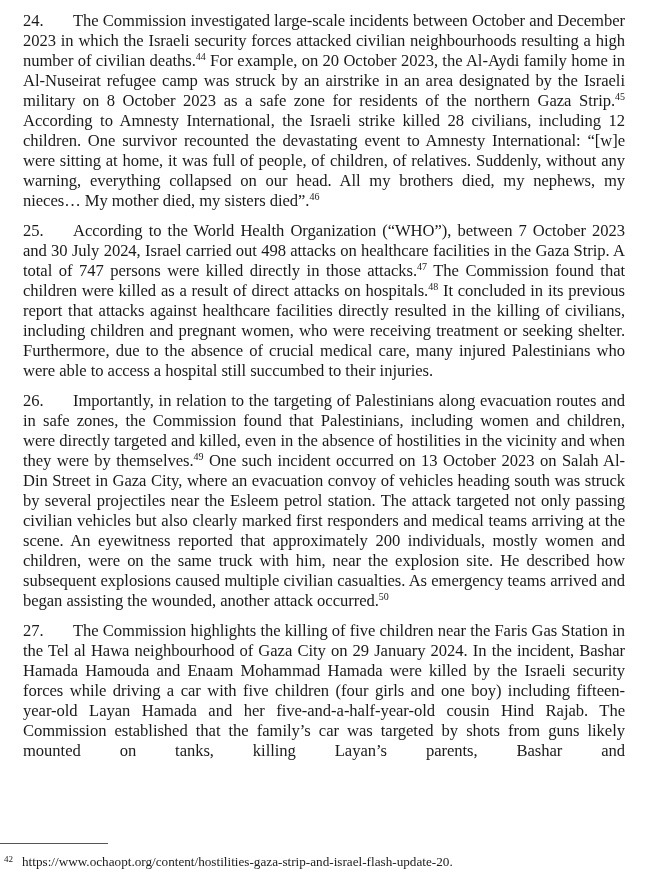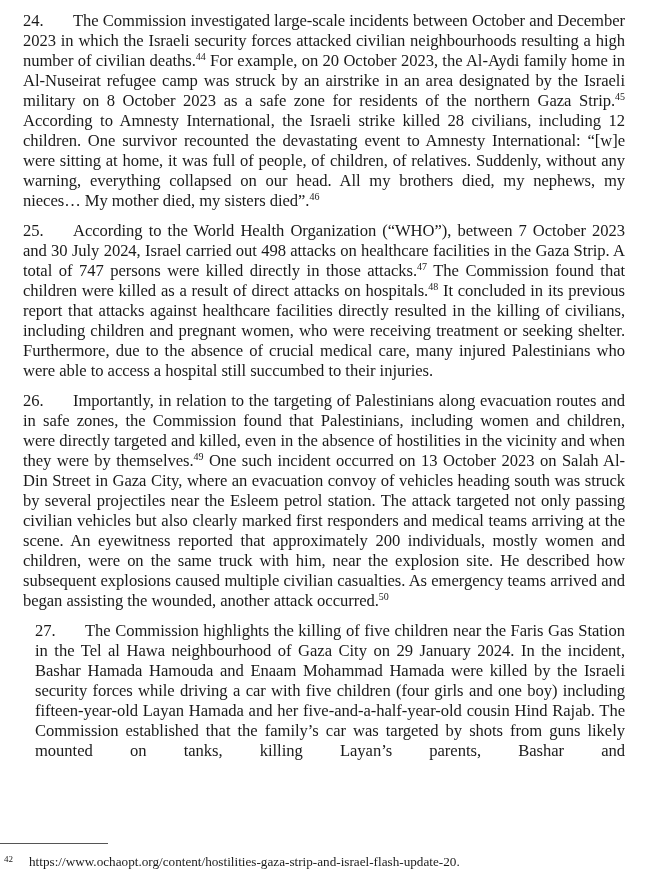--- a/index.html
+++ b/index.html
@@ -18,40 +18,40 @@
   .para .num { display: inline-block; width: 50px; }
   sup { font-size: 10px; line-height: 0; vertical-align: 6px; }
   .fn-rule {
     position: absolute; left: 0; top: 843px; width: 108px; height: 0;
     border-top: 1px solid #555;
   }
   .footnote {
     position: absolute; left: 4px; top: 853px;
     font-size: 13.2px; line-height: 18px; white-space: nowrap;
   }
-  .footnote .fn-num { font-size: 9px; vertical-align: 4px; margin-right: 16px; }
+  .footnote .fn-num { font-size: 9px; vertical-align: 4px; margin-right: 9px; }
 </style>
 </head>
 <body>
 
 <div class="page">
 
   <p class="para">
     <span class="num">24.</span><span>The Commission investigated large-scale incidents between October and December 2023 in which the Israeli security forces attacked civilian neighbourhoods resulting a high number of civilian deaths.</span><sup>44</sup><span> For example, on 20 October 2023, the Al-Aydi family home in Al-Nuseirat refugee camp was struck by an airstrike in an area designated by the Israeli military on 8 October 2023 as a safe zone for residents of the northern Gaza Strip.</span><sup>45</sup><span> According to Amnesty International, the Israeli strike killed 28 civilians, including 12 children. One survivor recounted the devastating event to Amnesty International: “[w]e were sitting at home, it was full of people, of children, of relatives. Suddenly, without any warning, everything collapsed on our head. All my brothers died, my nephews, my nieces… My mother died, my sisters died”.</span><sup>46</sup>
   </p>
 
   <p class="para">
     <span class="num">25.</span><span>According to the World Health Organization (“WHO”), between 7 October 2023 and 30 July 2024, Israel carried out 498 attacks on healthcare facilities in the Gaza Strip. A total of 747 persons were killed directly in those attacks.</span><sup>47</sup><span> The Commission found that children were killed as a result of direct attacks on hospitals.</span><sup>48</sup><span> It concluded in its previous report that attacks against healthcare facilities directly resulted in the killing of civilians, including children and pregnant women, who were receiving treatment or seeking shelter. Furthermore, due to the absence of crucial medical care, many injured Palestinians who were able to access a hospital still succumbed to their injuries.</span>
   </p>
 
   <p class="para">
     <span class="num">26.</span><span>Importantly, in relation to the targeting of Palestinians along evacuation routes and in safe zones, the Commission found that Palestinians, including women and children, were directly targeted and killed, even in the absence of hostilities in the vicinity and when they were by themselves.</span><sup>49</sup><span> One such incident occurred on 13 October 2023 on Salah Al-Din Street in Gaza City, where an evacuation convoy of vehicles heading south was struck by several projectiles near the Esleem petrol station. The attack targeted not only passing civilian vehicles but also clearly marked first responders and medical teams arriving at the scene. An eyewitness reported that approximately 200 individuals, mostly women and children, were on the same truck with him, near the explosion site. He described how subsequent explosions caused multiple civilian casualties. As emergency teams arrived and began assisting the wounded, another attack occurred.</span><sup>50</sup>
   </p>
 
-  <p class="para" style="text-align-last: justify; margin-left: 12px;">
+  <p class="para" style="text-align-last: justify;">
     <span class="num">27.</span><span>The Commission highlights the killing of five children near the Faris Gas Station in the Tel al Hawa neighbourhood of Gaza City on 29 January 2024. In the incident, Bashar Hamada Hamouda and Enaam Mohammad Hamada were killed by the Israeli security forces while driving a car with five children (four girls and one boy) including fifteen-year-old Layan Hamada and her five-and-a-half-year-old cousin Hind Rajab. The Commission established that the family’s car was targeted by shots from guns likely mounted on tanks, killing Layan’s parents, Bashar and</span>
   </p>
 
 </div>
 
 <div class="fn-rule"></div>
 <div class="footnote">
   <sup class="fn-num">42</sup><span>https://www.ochaopt.org/content/hostilities-gaza-strip-and-israel-flash-update-20.</span>
 </div>
 

